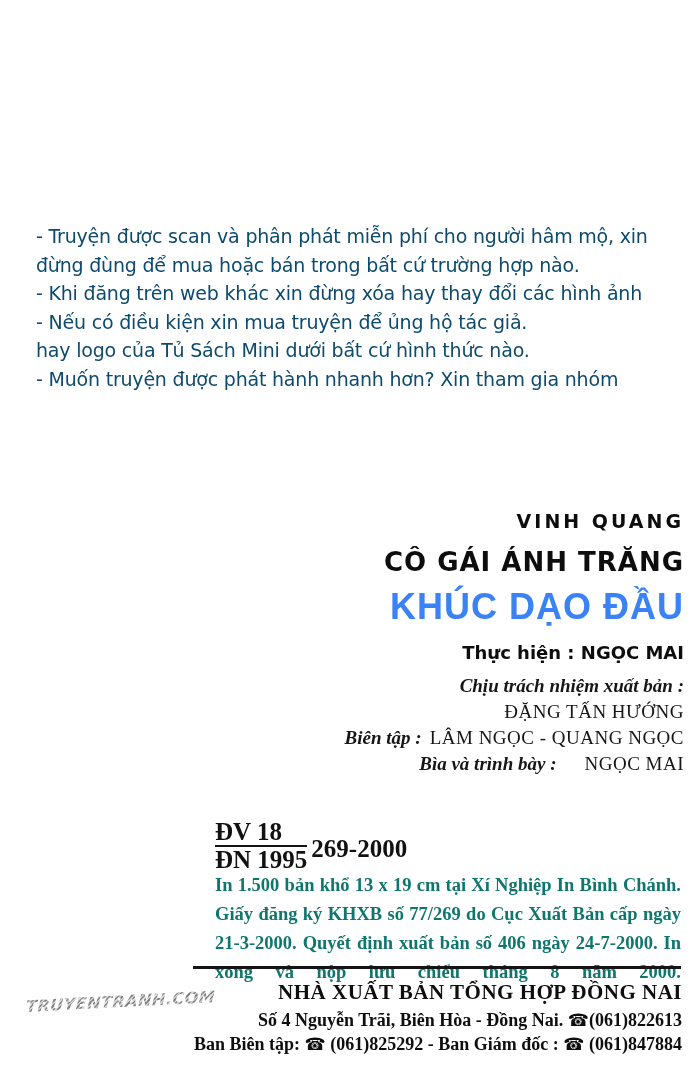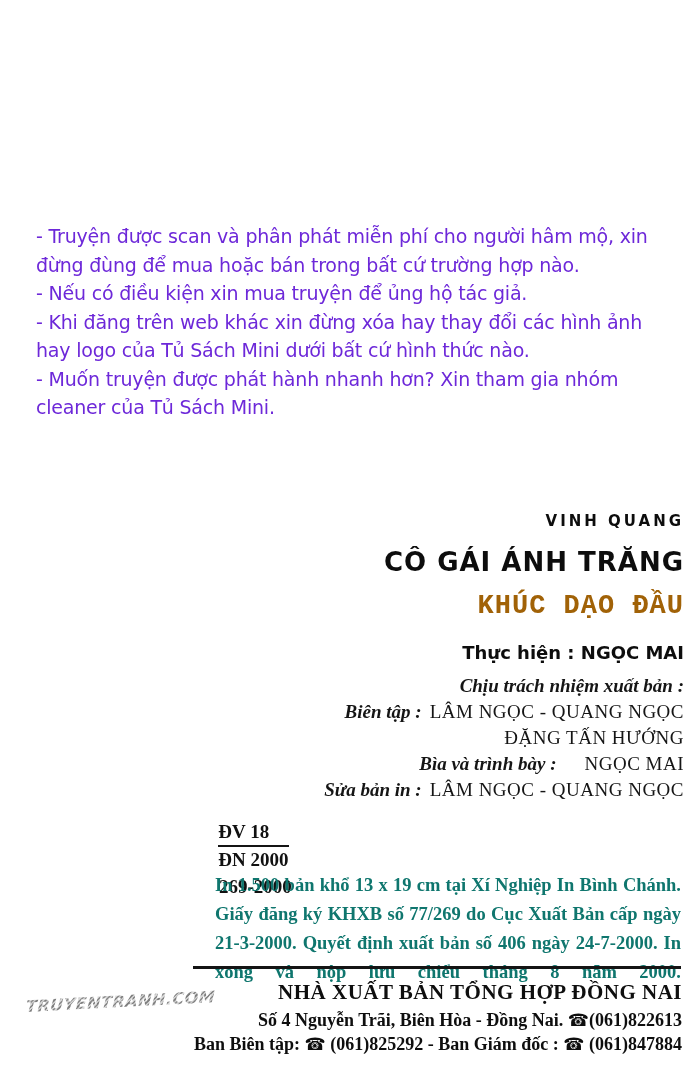--- a/index.html
+++ b/index.html
@@ -11,51 +11,51 @@
     font-family: "Liberation Sans", "DejaVu Sans", sans-serif;
     overflow: hidden;
   }
 
   
   .notice {
     position: absolute;
     left: 36px; top: 222px; width: 616px;
     font-family: "DejaVu Sans", "Liberation Sans", sans-serif;
     font-size: 19px; line-height: 28.5px;
-    color: #6d28d9;
+    color: #0c4a6e;
     letter-spacing: -0.2px;
   }
 
   
   .credits {
     position: absolute;
     right: 16px; top: 511px;
     text-align: right;
     white-space: nowrap;
   }
   .studio {
     font-family: "DejaVu Sans", sans-serif;
-    font-weight: bold; font-size: 15px; line-height: 20px;
+    font-weight: bold; font-size: 19px; line-height: 20px;
     letter-spacing: 3px;
     margin-bottom: 16px;
     color: #0d0d0d;
   }
   .series-title {
     font-family: "DejaVu Sans", sans-serif;
     font-weight: bold; font-size: 26px; line-height: 30px;
     letter-spacing: 1px;
     margin-bottom: 14px;
     color: #0d0d0d;
   }
   .volume-title {
-    font-family: Liberation Mono, monospace;
-    font-weight: bold; font-size: 27px; line-height: 31px;
+    font-family: Liberation Sans, sans-serif;
+    font-weight: bold; font-size: 36px; line-height: 31px;
     letter-spacing: 1px;
     margin-bottom: 20px;
-    color: #a16207;
+    color: #3b82f6;
   }
   .producer {
     font-family: "DejaVu Sans", sans-serif;
     font-weight: bold; font-size: 18px; line-height: 22px;
     margin-bottom: 11px;
     color: #0d0d0d;
   }
   .role-label {
     font-family: "Liberation Serif", "DejaVu Serif", serif;
     font-style: italic; font-weight: bold;
@@ -68,23 +68,22 @@
   .role-line { line-height: 22px; margin-bottom: 3px; }
   .role-line .role-value { margin-left: 8px; }
   .role-line.wide-gap .role-value { margin-left: 28px; }
 
   
   .print-code {
     position: absolute;
     left: 215px; top: 822px;
     display: flex; align-items: center;
     font-family: "Liberation Serif", "DejaVu Serif", serif;
-    font-weight: bold; font-size: 19px;
+    font-weight: bold; font-size: 25px;
     color: #111;
-    flex-direction: column;
   }
   .fraction { display: inline-block; }
   .fraction .num {
     display: block;
     border-bottom: 2px solid #141414;
     padding: 0 16px 3px 0;
     line-height: 20px;
   }
   .fraction .den { display: block; padding-top: 3px; line-height: 20px; }
   .code-suffix { margin-left: 4px; margin-top: 6px; }
@@ -142,54 +141,50 @@
     background-clip: text;
     -webkit-text-fill-color: transparent;
   }
 </style>
 </head>
 <body>
 
 <div class="notice">
   <div>- Truyện được scan và phân phát miễn phí cho người hâm mộ, xin</div>
   <div>đừng đùng để mua hoặc bán trong bất cứ trường hợp nào.</div>
+  <div>- Khi đăng trên web khác xin đừng xóa hay thay đổi các hình ảnh</div>
   <div>- Nếu có điều kiện xin mua truyện để ủng hộ tác giả.</div>
-  <div>- Khi đăng trên web khác xin đừng xóa hay thay đổi các hình ảnh</div>
   <div>hay logo của Tủ Sách Mini dưới bất cứ hình thức nào.</div>
   <div>- Muốn truyện được phát hành nhanh hơn? Xin tham gia nhóm</div>
-  <div>cleaner của Tủ Sách Mini.</div>
 </div>
 
 <div class="credits">
   <div class="studio">VINH QUANG</div>
   <div class="series-title">CÔ GÁI ÁNH TRĂNG</div>
   <div class="volume-title">KHÚC DẠO ĐẦU</div>
   <div class="producer">Thực hiện : NGỌC MAI</div>
 
   <div class="role-line">
     <span class="role-label">Chịu trách nhiệm xuất bản :</span>
   </div>
   <div class="role-line">
+    <span class="role-value">ĐẶNG TẤN HƯỚNG</span>
+  </div>
+  <div class="role-line">
     <span class="role-label">Biên tập :</span><span class="role-value">LÂM NGỌC - QUANG NGỌC</span>
-  </div>
-  <div class="role-line">
-    <span class="role-value">ĐẶNG TẤN HƯỚNG</span>
   </div>
   <div class="role-line wide-gap">
     <span class="role-label">Bìa và trình bày :</span><span class="role-value">NGỌC MAI</span>
-  </div>
-  <div class="role-line">
-    <span class="role-label">Sửa bản in :</span><span class="role-value">LÂM NGỌC - QUANG NGỌC</span>
   </div>
 </div>
 
 <div class="print-code">
   <span class="fraction">
     <span class="num">ĐV 18</span>
-    <span class="den">ĐN 2000</span>
+    <span class="den">ĐN 1995</span>
   </span>
   <span class="code-suffix">269-2000</span>
 </div>
 
 <div class="print-paragraph">In 1.500 bản khổ 13 x 19 cm tại Xí Nghiệp In Bình Chánh. Giấy đăng ký KHXB số 77/269 do Cục Xuất Bản cấp ngày 21-3-2000. Quyết định xuất bản số 406 ngày 24-7-2000. In xong và nộp lưu chiểu tháng 8 năm 2000.</div>
 
 <div class="divider"></div>
 
 <div class="publisher">
   <div class="publisher-name">NHÀ XUẤT BẢN TỔNG HỢP ĐỒNG NAI</div>

